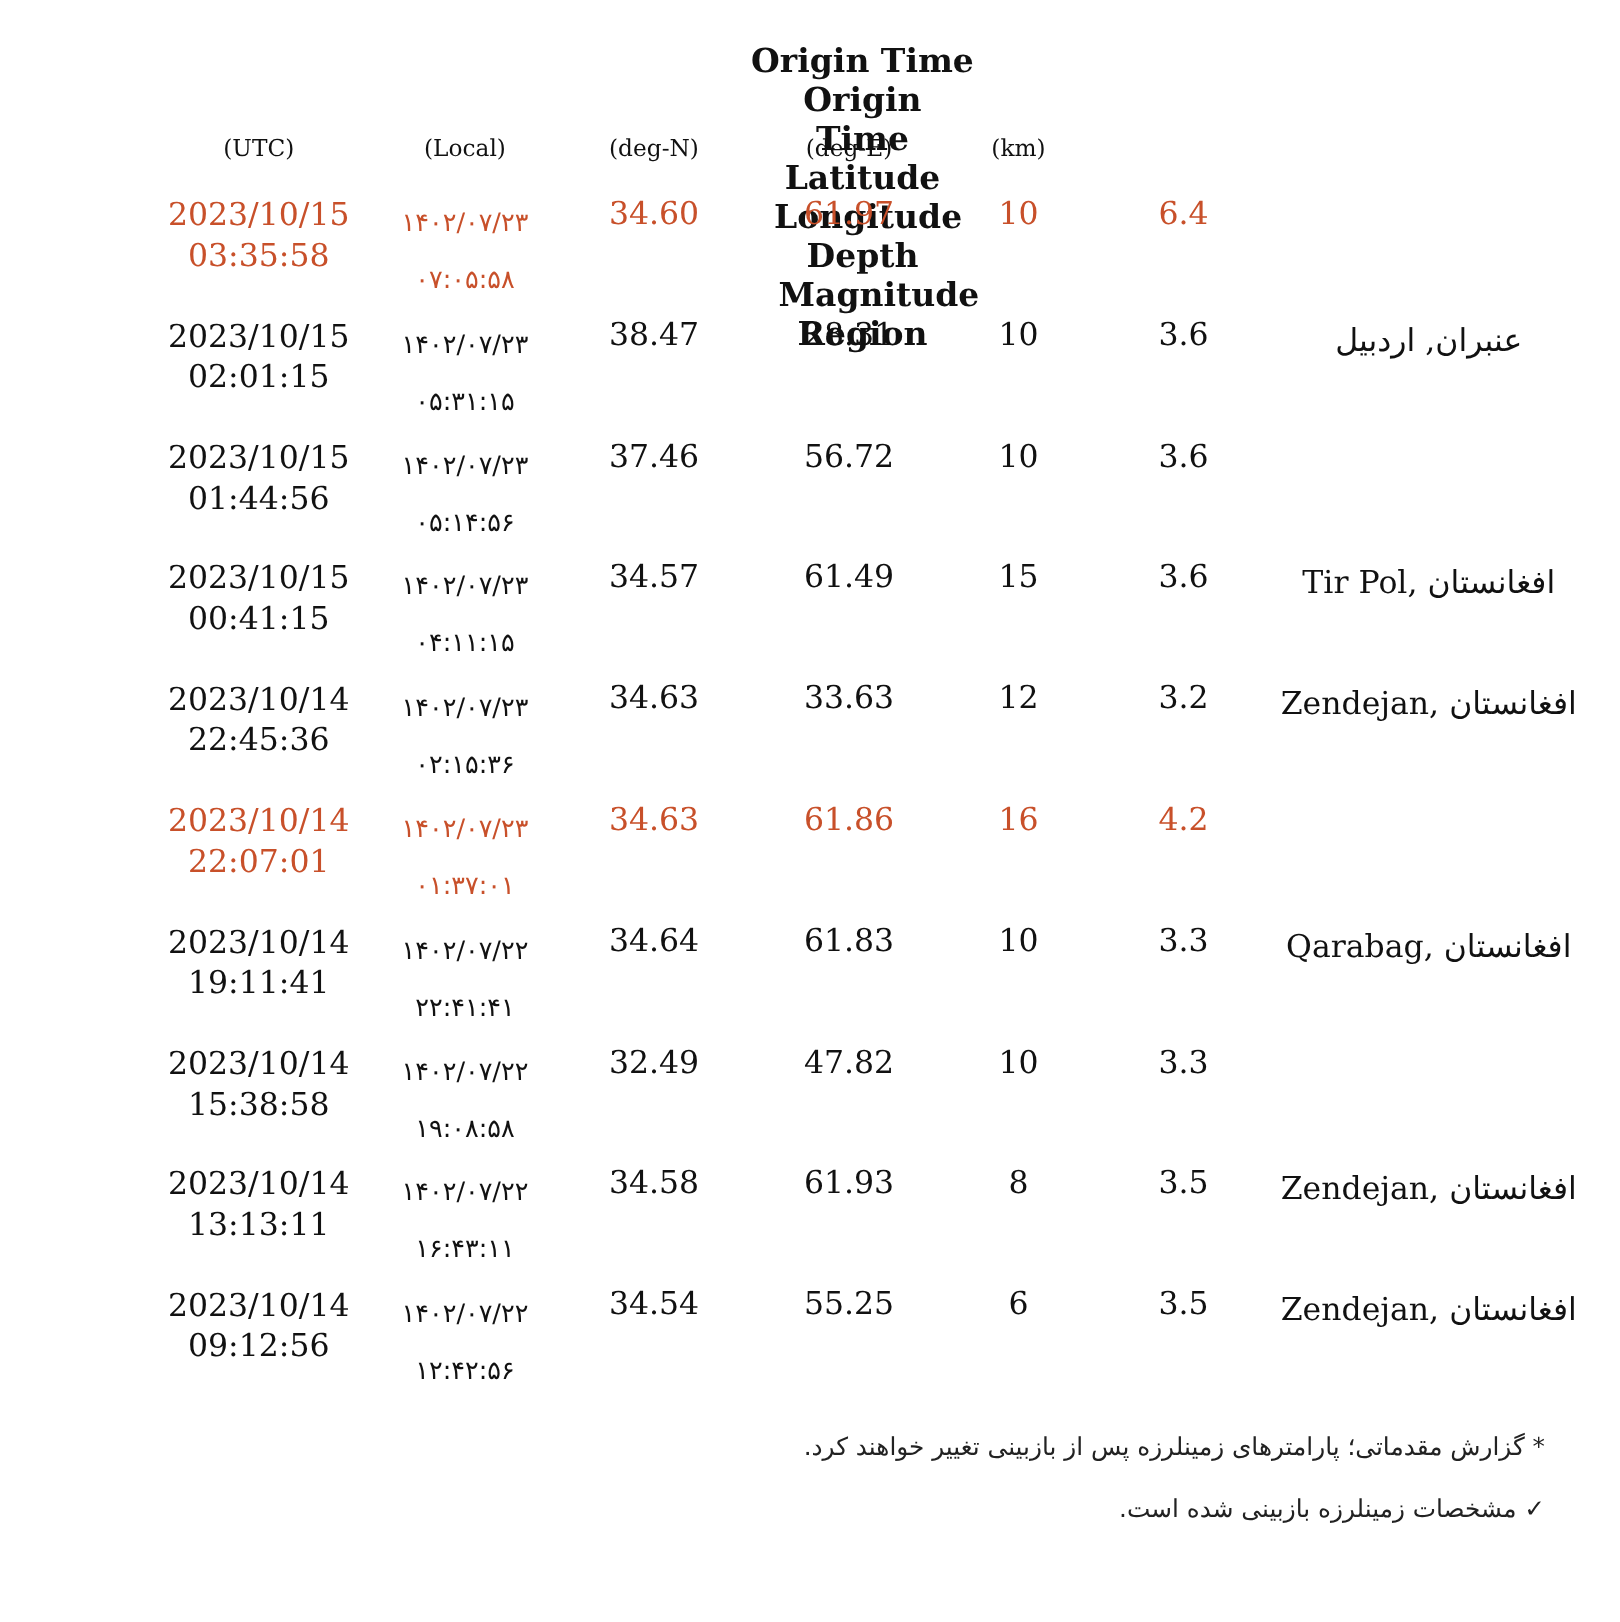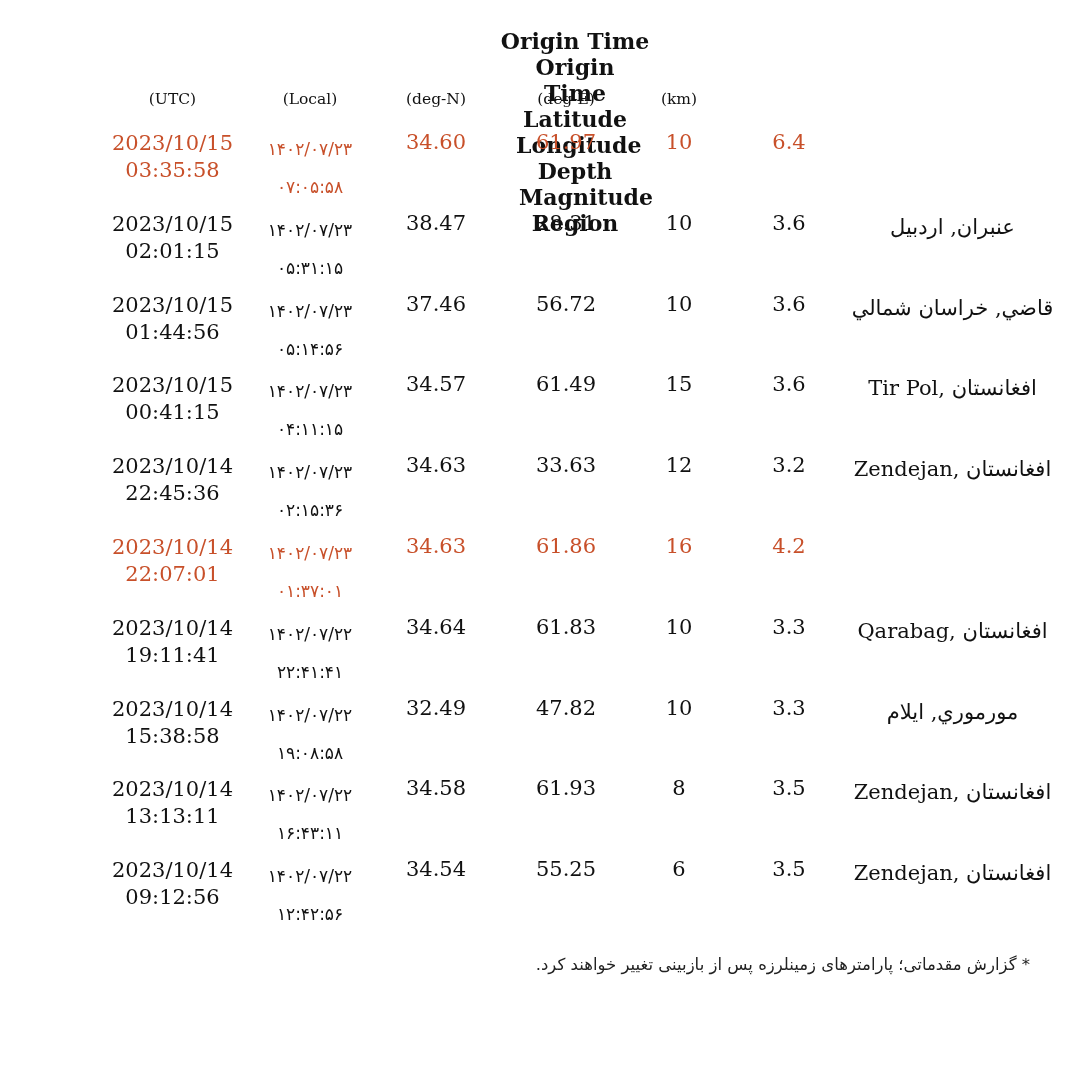--- a/index.html
+++ b/index.html
@@ -100,21 +100,20 @@
           <div>01:44:56</div>
         </div>
         <div class="cell c2 local">
           <span>۱۴۰۲/۰۷/۲۳</span>
           <span>۰۵:۱۴:۵۶</span>
         </div>
         <div class="cell c3">37.46</div>
         <div class="cell c4">56.72</div>
         <div class="cell c5">10</div>
         <div class="cell c6">3.6</div>
-        <div class="cell c7 region">قاضي, خراسان شمالي</div>
       </div>
       <div class="row data-row">
         <div class="cell c1 utc">
           <div>2023/10/15</div>
           <div>00:41:15</div>
         </div>
         <div class="cell c2 local">
           <span>۱۴۰۲/۰۷/۲۳</span>
           <span>۰۴:۱۱:۱۵</span>
         </div>
@@ -174,21 +173,20 @@
           <div>15:38:58</div>
         </div>
         <div class="cell c2 local">
           <span>۱۴۰۲/۰۷/۲۲</span>
           <span>۱۹:۰۸:۵۸</span>
         </div>
         <div class="cell c3">32.49</div>
         <div class="cell c4">47.82</div>
         <div class="cell c5">10</div>
         <div class="cell c6">3.3</div>
-        <div class="cell c7 region">مورموري, ايلام</div>
       </div>
       <div class="row data-row">
         <div class="cell c1 utc">
           <div>2023/10/14</div>
           <div>13:13:11</div>
         </div>
         <div class="cell c2 local">
           <span>۱۴۰۲/۰۷/۲۲</span>
           <span>۱۶:۴۳:۱۱</span>
         </div>
@@ -211,13 +209,14 @@
         <div class="cell c4">55.25</div>
         <div class="cell c5">6</div>
         <div class="cell c6">3.5</div>
         <div class="cell c7 region">Zendejan, افغانستان</div>
       </div>
     </div>
 </div>
 
 <div class="footnotes">
   <div>* گزارش مقدماتی؛ پارامترهای زمینلرزه پس از بازبینی تغییر خواهند کرد.</div>
+  <div>✓ مشخصات زمینلرزه بازبینی شده است.</div>
 </div>
 
 </body></html>

